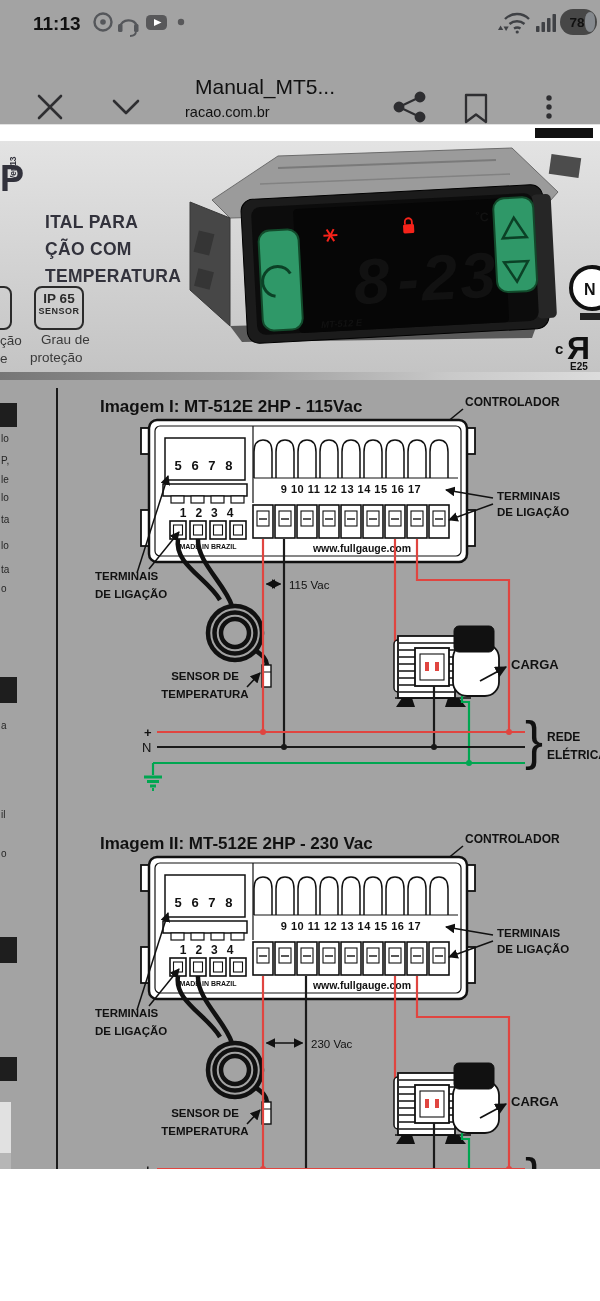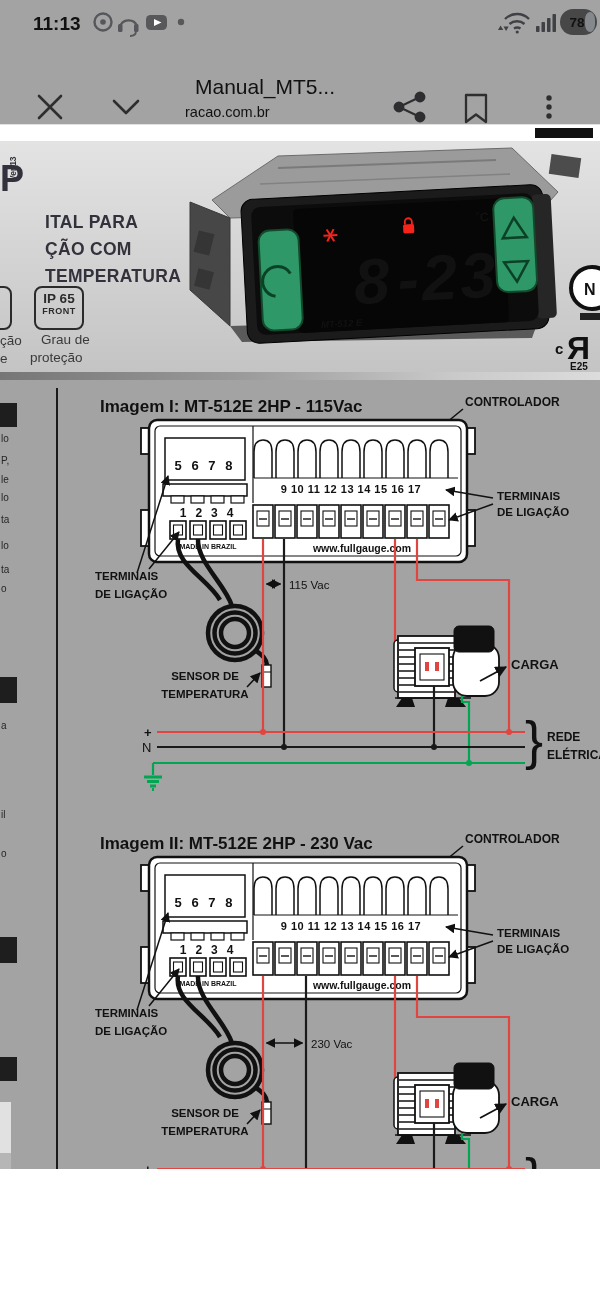--- a/index.html
+++ b/index.html
@@ -88,21 +88,21 @@
   <div class="abs" style="left:535px;top:128px;width:58px;height:10px;background:#111"></div>
 
   <div class="abs" style="left:0;top:141px;width:600px;height:231px;background:linear-gradient(180deg,#e3e3e3 0%,#d2d2d2 55%,#c4c4c4 100%);overflow:hidden">
     <div class="abs" style="left:0;top:17px;font-weight:bold;font-size:36px;color:#32323c">P</div>
     <div class="abs" style="left:8px;top:40px;font-weight:bold;font-size:8.5px;color:#32323c;transform:rotate(-90deg);transform-origin:left top">Ver.13</div>
     <div class="banner-head" style="top:71px">ITAL PARA</div>
     <div class="banner-head" style="top:98px">ÇÃO COM</div>
     <div class="banner-head" style="top:125px">TEMPERATURA</div>
     <div id="ip-badge" style="top:145px">
       <div class="t1">IP 65</div>
-      <div class="t2">FRONT</div>
+      <div class="t2">SENSOR</div>
     </div>
     <div id="left-badge" style="top:145px"></div>
     <div class="banner-cap" style="left:41px;top:191px">Grau de</div>
     <div class="banner-cap" style="left:30px;top:209px">proteção</div>
     <div class="banner-cap" style="left:0;top:192px">ção</div>
     <div class="banner-cap" style="left:0;top:210px">e</div>
 
     <svg class="abs" style="left:160px;top:-1px" width="440" height="232">
       <polygon points="52,60 118,16 352,8 398,52 382,70 70,78" fill="#9b9b9b" stroke="#6b6b6b" stroke-width="1"></polygon>
       <line x1="118" y1="28" x2="336" y2="20" stroke="#7a7a7a" stroke-width="2"></line>

